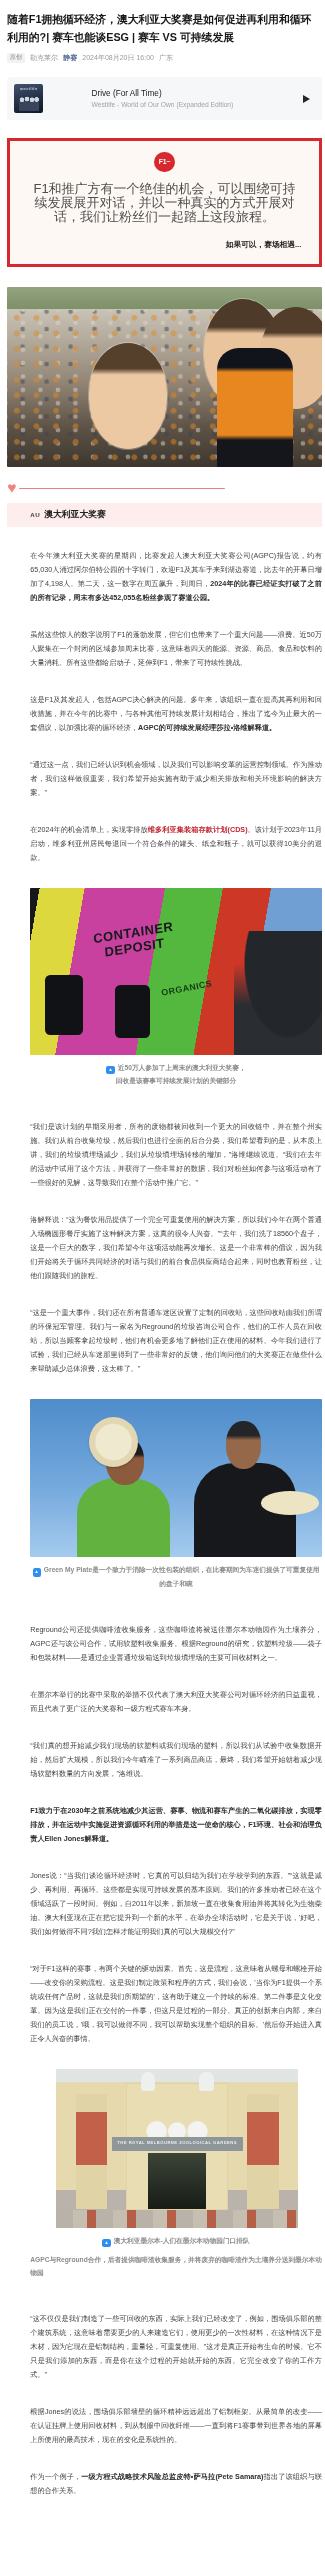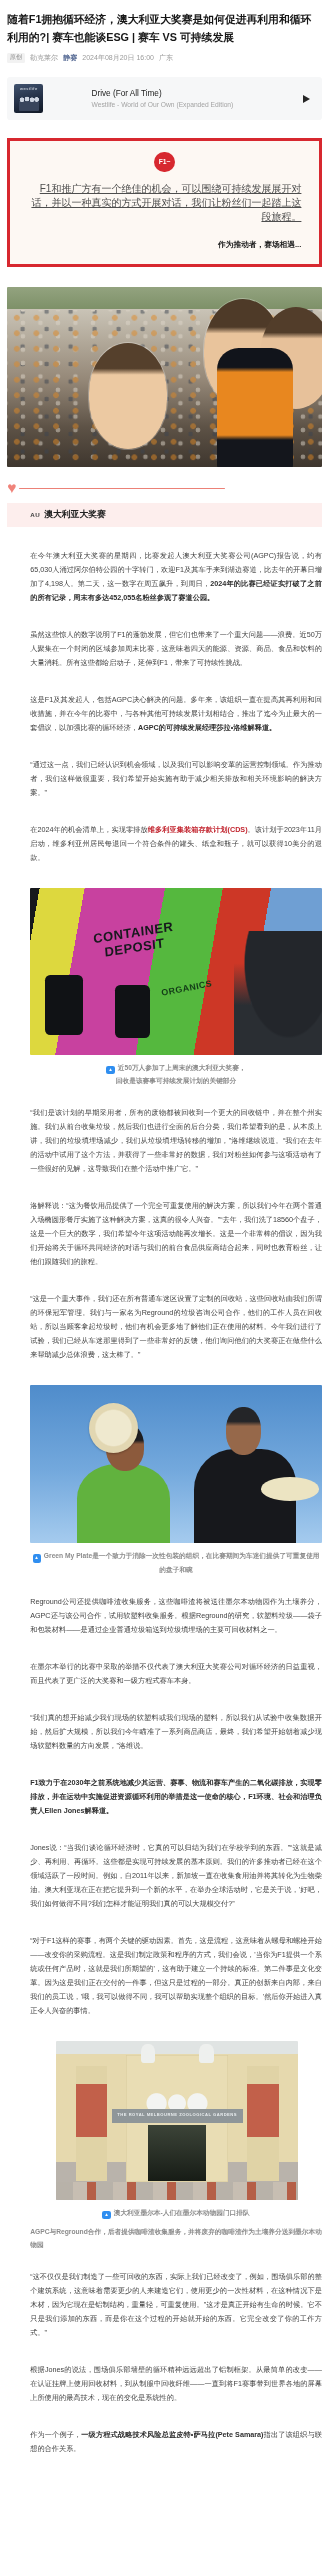--- a/index.html
+++ b/index.html
@@ -22,21 +22,21 @@
      radial-gradient(circle at 88% 28%,#cfd6e2 0 2.1px,transparent 2.6px),
      linear-gradient(180deg,transparent 0 36%,#39455c 37%);border-radius:1px;}
   .music-info{flex:1;margin-left:7.2px;min-width:0;}
   .music-title{font-size:8.2px;color:#1b1b1b;margin-bottom:3.6px;}
   .music-sub{font-size:6.7px;color:#a3a3a3;}
   .play-btn{width:0;height:0;border-left:7.7px solid #262626;border-top:4.6px solid transparent;border-bottom:4.6px solid transparent;margin:0 5.2px 0 6.2px;flex:none;cursor:pointer;}
 
   
   .quote-box{border:3.1px solid #d7282f;background:#fdf8f3;padding:8.2px 17.5px 14.4px;margin:0 0 19.6px;text-align:center;}
   .quote-badge{display:inline-block;width:20.6px;height:20.6px;line-height:20.6px;border-radius:50%;background:#d7282f;color:#fff;font-weight:700;font-size:6.7px;margin:2.1px auto 10.3px;}
-  .quote-text{text-align:right;font-size:10px;color:#4e4e4e;line-height:14px;margin:0 0 15.5px;text-decoration:underline;}
+  .quote-text{text-align:center;font-size:13px;color:#4e4e4e;line-height:14px;margin:0 0 15.5px;}
   .quote-sign{text-align:right;font-size:7.7px;font-weight:700;color:#1e1e1e;}
 
   
   .photo{position:relative;overflow:hidden;border-radius:1px;margin:3.1px 0 6.2px;}
   .shape{position:absolute;display:block;}
   .plabel{position:absolute;display:block;}
 
   
   .pk-crowd{height:180px;background:linear-gradient(180deg,#93a37f 0%,#7e9169 12%,#c9c3b6 12.5%,#b2a99a 30%,#948777 52%,#5d5246 78%,#3e362e 100%);}
   .sh-dots{inset:13% 0 0 0;background:
@@ -88,21 +88,21 @@
   .section-bar{background:#fdeeed;padding:6.2px 0 6.2px 23px;display:flex;align-items:baseline;gap:4.1px;margin:0 0 21.6px;}
   .section-tag{font-size:6.2px;font-weight:800;color:#3a3a3a;letter-spacing:0.5px;}
   .section-title{font-size:8.8px;font-weight:800;color:#222;}
 
   
   .article-body{margin-left:23px;}
   .para{font-size:7.2px;color:#3f3f3f;line-height:14px;text-align:justify;margin:0 0 23px;}
   .sg-b{font-weight:700;color:#2f2f2f;}
   .sg-r{color:#c2242e;font-weight:700;cursor:pointer;}
   .caption{font-size:6.7px;color:#8c8c8c;font-weight:700;line-height:13px;margin:0 0 6.2px;}
-  .caption + .para{margin-top:19px;}
+  .caption + .para{margin-top:33px;}
   .cap-center{text-align:center;}
   .cap-left{text-align:left;}
   .cap-icon{display:inline-block;width:8.2px;height:8.2px;background:#2f8ef0;color:#fff;border-radius:2.1px;font-size:4.6px;line-height:8.2px;text-align:center;margin-right:3.1px;vertical-align:-1px;cursor:pointer;}
 </style>
 </head>
 <body>
 
 <div class="page">
 
   <h1 class="title">随着F1拥抱循环经济，澳大利亚大奖赛是如何促进再利用和循环利用的?| 赛车也能谈ESG | 赛车 VS 可持续发展</h1>
@@ -123,21 +123,21 @@
     <span class="music-info">
       <div class="music-title">Drive (For All Time)</div>
       <div class="music-sub">Westlife - World of Our Own (Expanded Edition)</div>
     </span>
     <span class="play-btn"></span>
   </div>
 
   <div class="quote-box">
     <span class="quote-badge">F1~</span>
     <div class="quote-text">F1和推广方有一个绝佳的机会，可以围绕可持续发展展开对话，并以一种真实的方式开展对话，我们让粉丝们一起踏上这段旅程。</div>
-    <div class="quote-sign">作为推动者，赛场相遇...</div>
+    <div class="quote-sign">如果可以，赛场相遇...</div>
   </div>
 
   <div class="photo pk-crowd">
     <span class="shape sh-dots"></span>
     <span class="shape sh-face1"></span>
     <span class="shape sh-face2"></span>
     <span class="shape sh-face3"></span>
     <span class="shape sh-mclaren"></span>
   </div>
 

